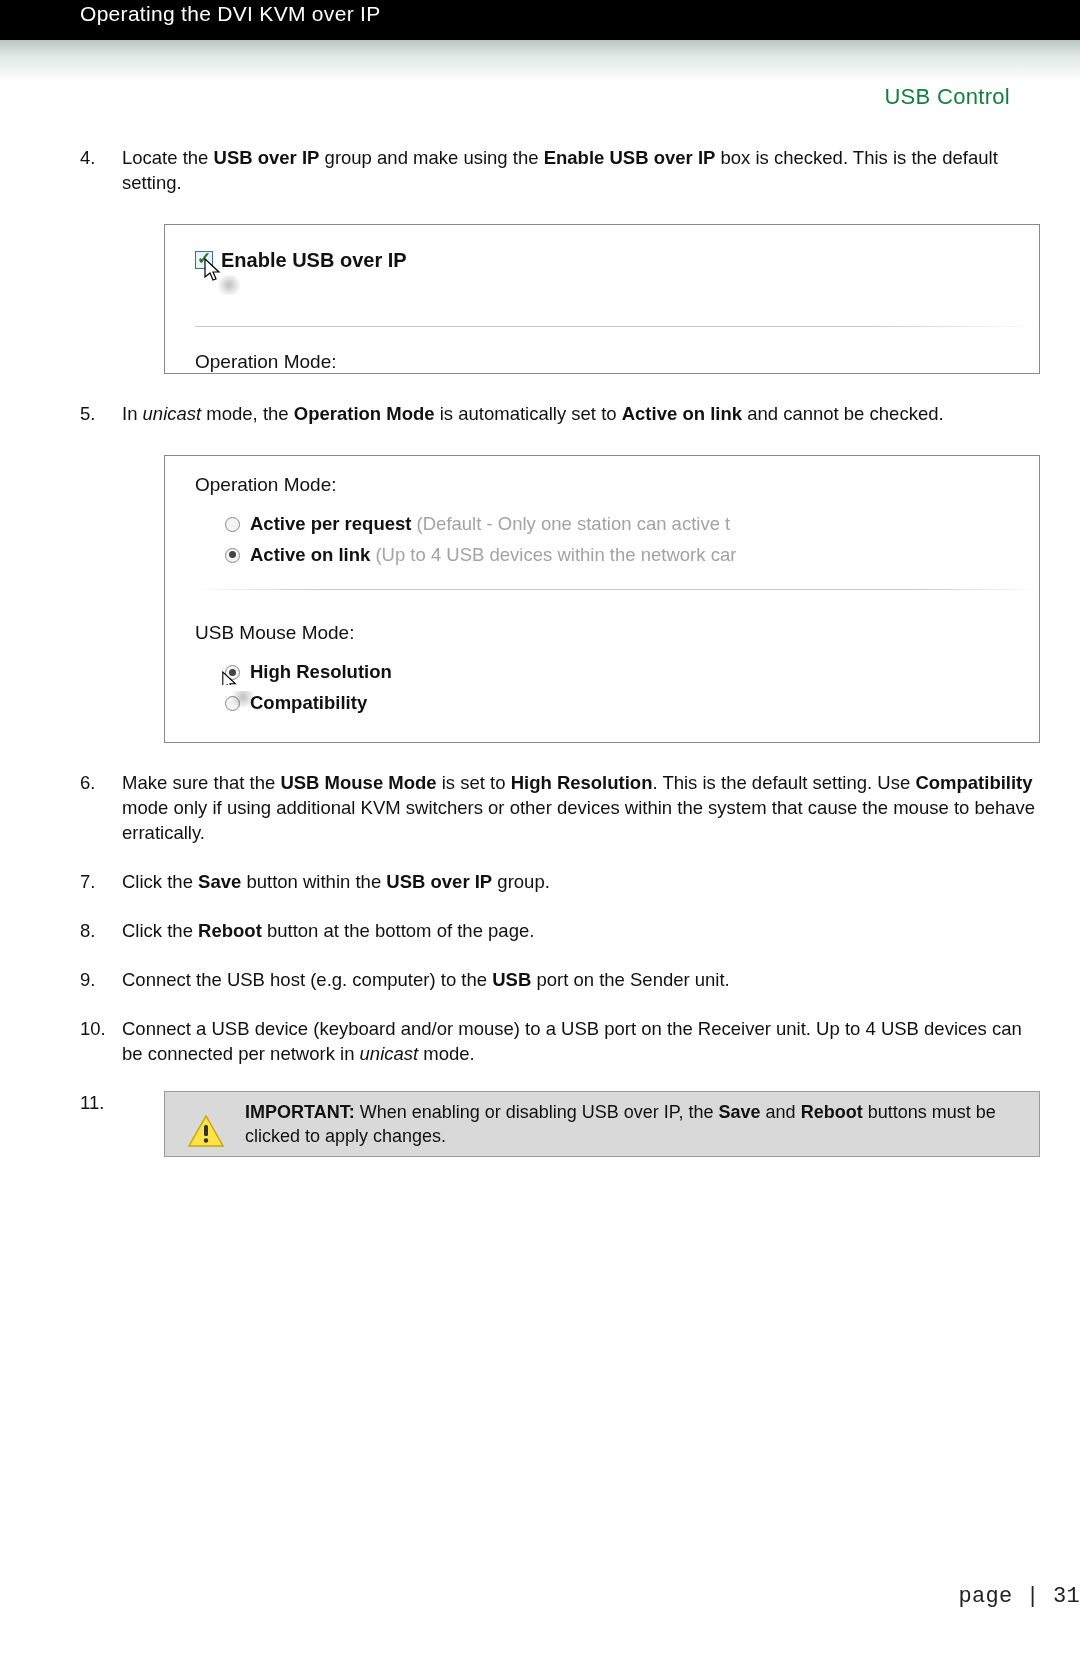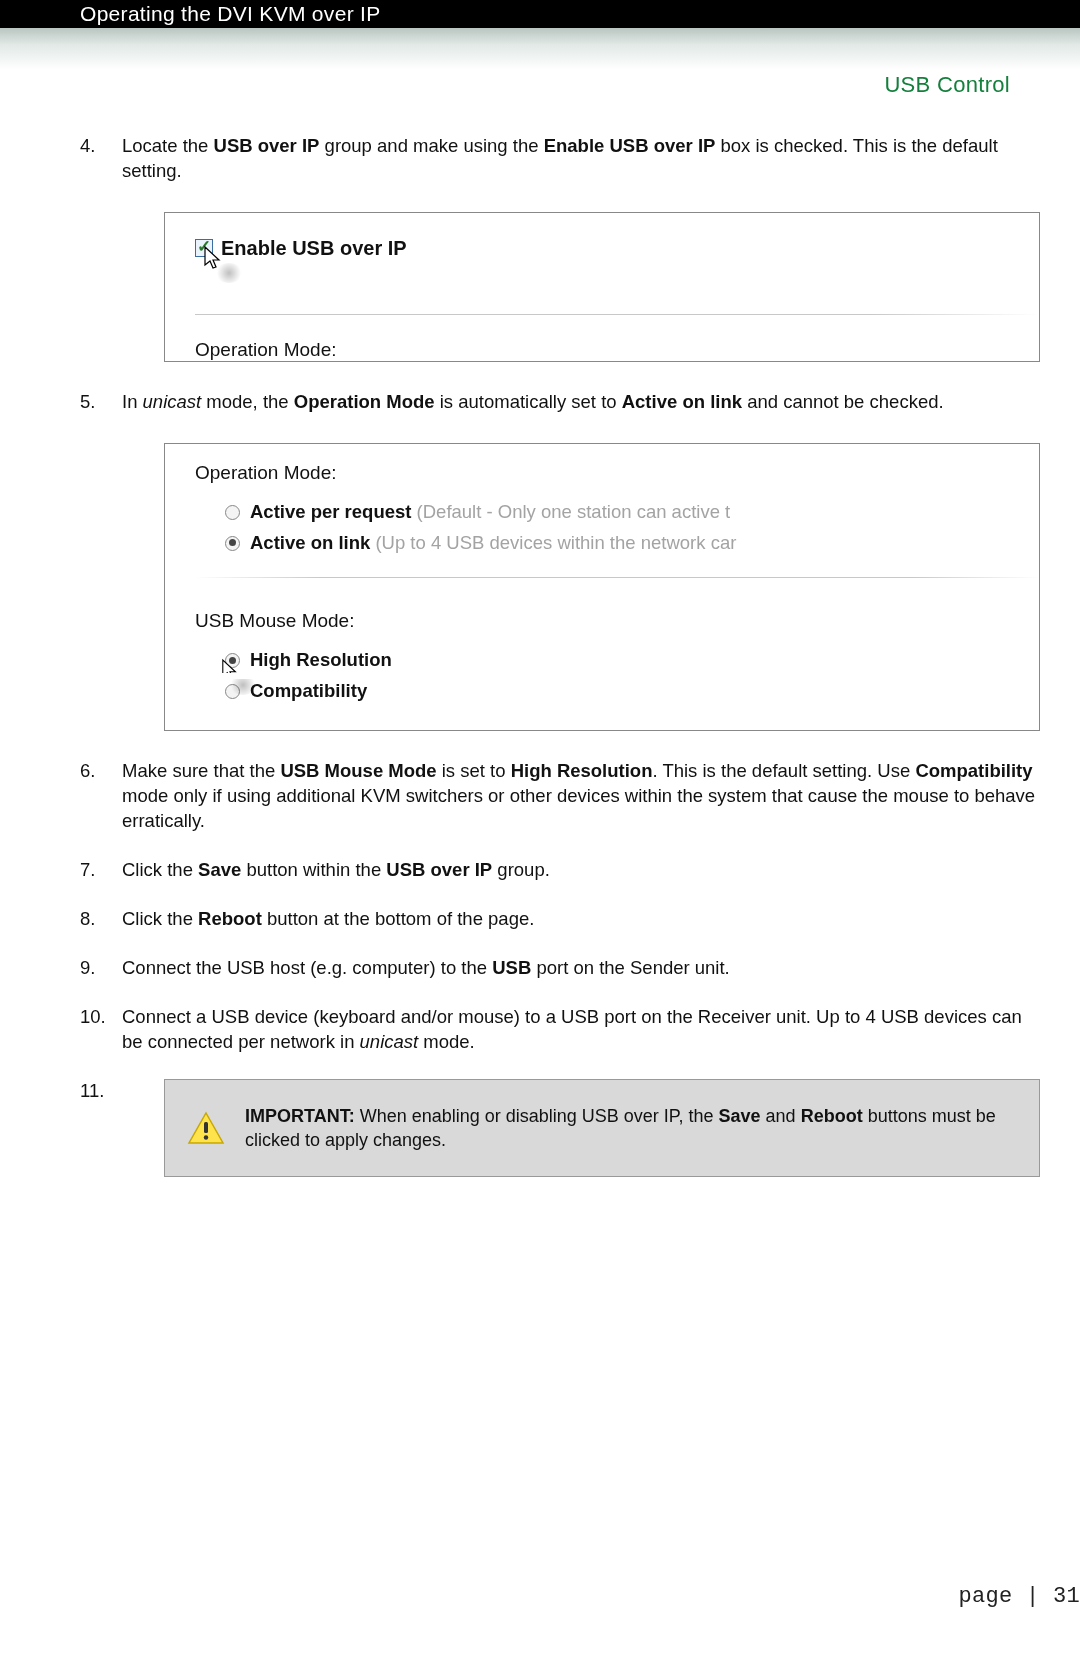--- a/index.html
+++ b/index.html
@@ -4,21 +4,21 @@
   <style>
     * { box-sizing: border-box; margin: 0; padding: 0; }
     body {
       width: 1080px;
       height: 1669px;
       background: white;
       font-family: Arial, Helvetica, sans-serif;
       position: relative;
     }
     .top-black-bar {
-      height: 28px;
+      height: 40px;
       background: #000;
       color: #fff;
       font-family: 'Century Gothic', 'Segoe UI', sans-serif;
       font-size: 21px;
       font-weight: 300;
       padding-left: 80px;
       line-height: 28px;
       letter-spacing: 0.3px;
     }
     .gradient-bar {
@@ -152,24 +152,24 @@
     .cursor-glow {
       position: absolute;
       left: 13px; top: 13px;
     }
 
     
     .important-box {
       margin: 22px 0 0 42px;
       border: 1.5px solid #999;
       background: #d9d9d9;
-      padding: 24px 22px;
+      padding: 8px 22px;
       display: flex;
       gap: 20px;
-      align-items: center;
+      align-items: flex-end;
       font-size: 18px;
     }
     .warn-icon svg { display: block; }
 
     .page-footer {
       position: absolute;
       bottom: 60px;
       left: 0; right: 0;
       text-align: right;
       font-family: Liberation Mono, monospace;

